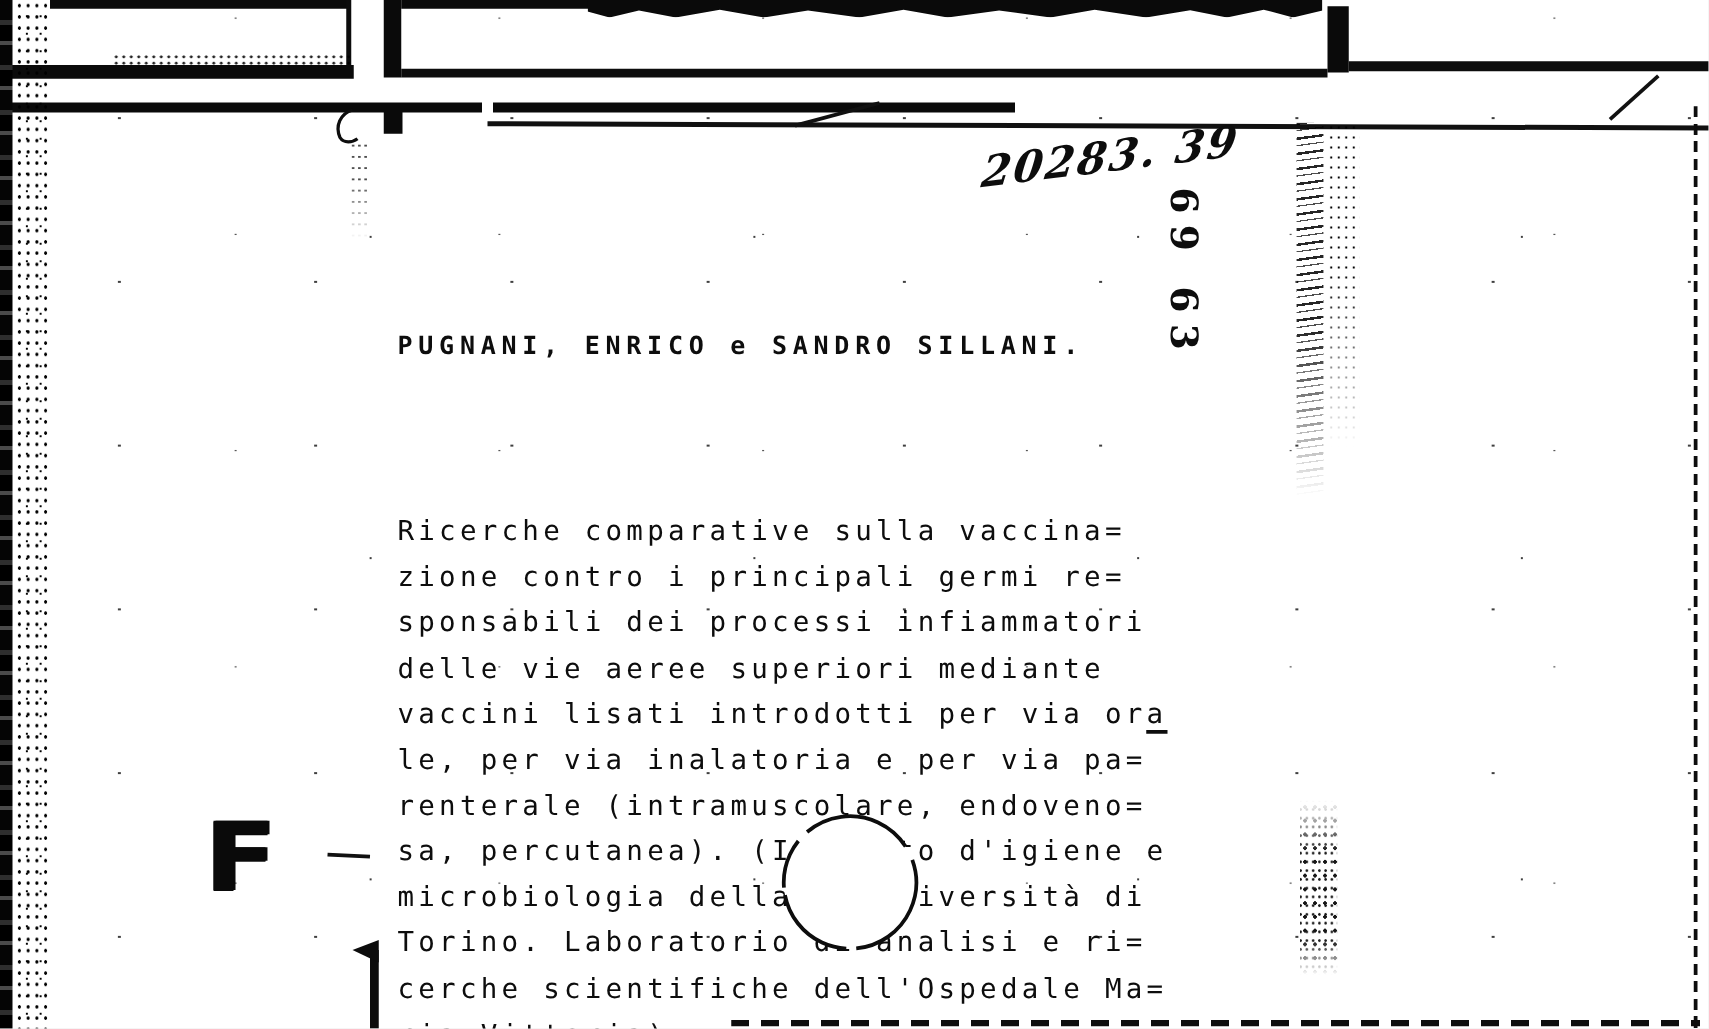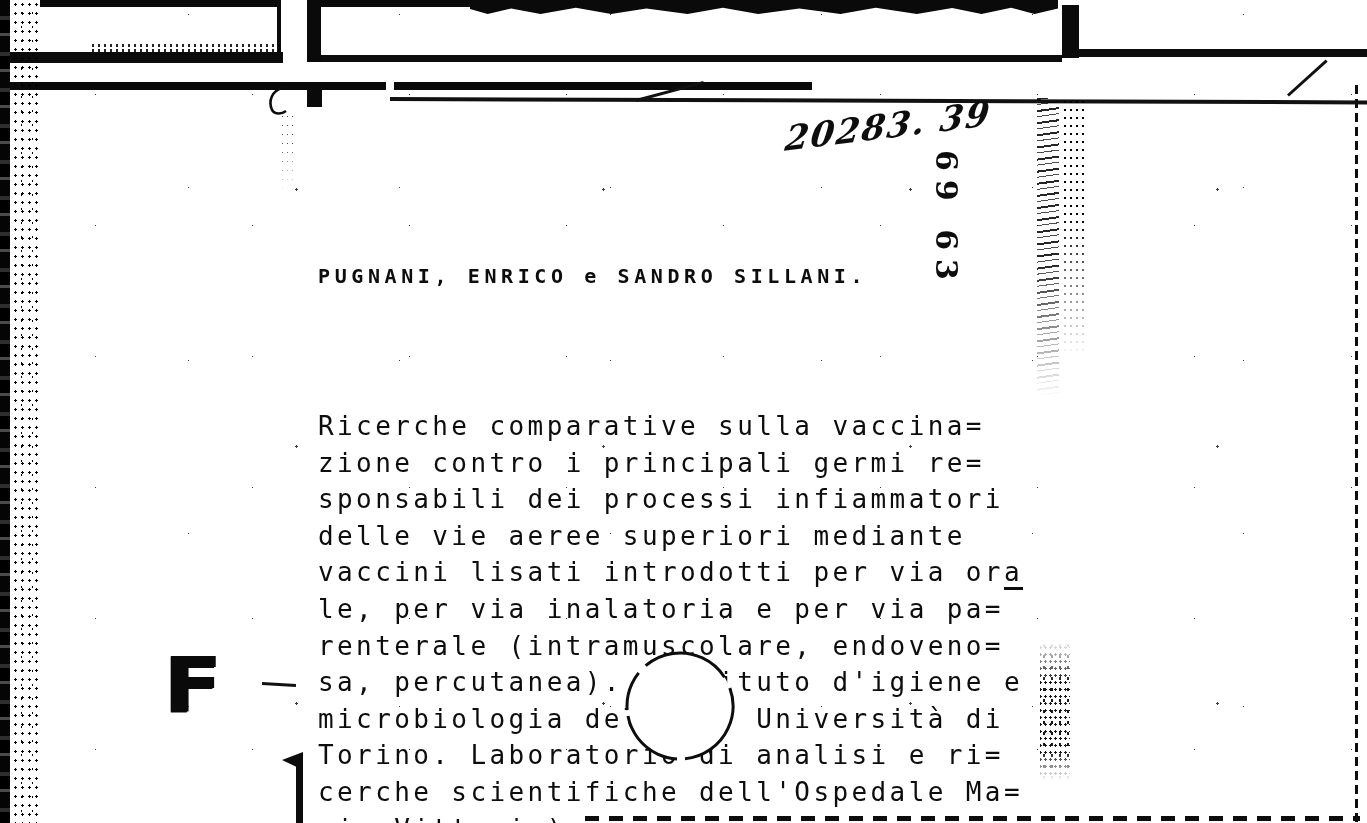--- a/index.html
+++ b/index.html
@@ -60,21 +60,21 @@
     background-size:8px 11px,5px 7px;background-position:0 0,3px 4px;
     -webkit-mask:linear-gradient(180deg,transparent 0,#000 30% 80%,transparent 100%);mask:linear-gradient(180deg,transparent 0,#000 30% 80%,transparent 100%);}
   .right-vline{left:1355px;top:85px;width:3px;height:738px;
     background:repeating-linear-gradient(180deg,#0d0d0d 0 9px,transparent 9px 14px);}
   .bottom-dashes{left:585px;top:816px;width:775px;height:5px;
     background:repeating-linear-gradient(90deg,#0d0d0d 0 14px,transparent 14px 24px);}
   
   .textcol{left:318px;top:220px;width:780px;z-index:4;white-space:pre;}
   .heading{font-size:20px;line-height:37px;height:37px;letter-spacing:4.6px;font-weight:bold;}
   .gap1{height:37px;}
-  .tl{font-size:26px;line-height:36.6px;height:36.6px;letter-spacing:3.4px;}
+  .tl{font-size:22px;line-height:36.6px;height:36.6px;letter-spacing:3.4px;}
   .tl .u{border-bottom:3px solid #0d0d0d;}
   
   .accession{left:788px;top:118px;z-index:4;font-family:"DejaVu Serif",serif;font-style:italic;font-weight:700;
     font-size:34px;letter-spacing:2px;transform:rotate(-7deg) skewX(-14deg);transform-origin:left top;}
   .stamp-rot{left:964px;top:150px;z-index:4;font-family:"DejaVu Serif",serif;font-weight:700;font-size:30px;
     letter-spacing:9px;transform:rotate(90deg);transform-origin:0 0;}
   .f-stamp{left:163px;top:648px;z-index:4;font-family:"DejaVu Sans",sans-serif;font-weight:bold;font-size:76px;
     line-height:76px;transform:scaleX(1.12);transform-origin:left top;color:#0a0a0a;
     text-shadow:1.5px 0 #0a0a0a,0 1px #0a0a0a;}
   .circle-stamp{left:622px;top:648px;z-index:6;}

